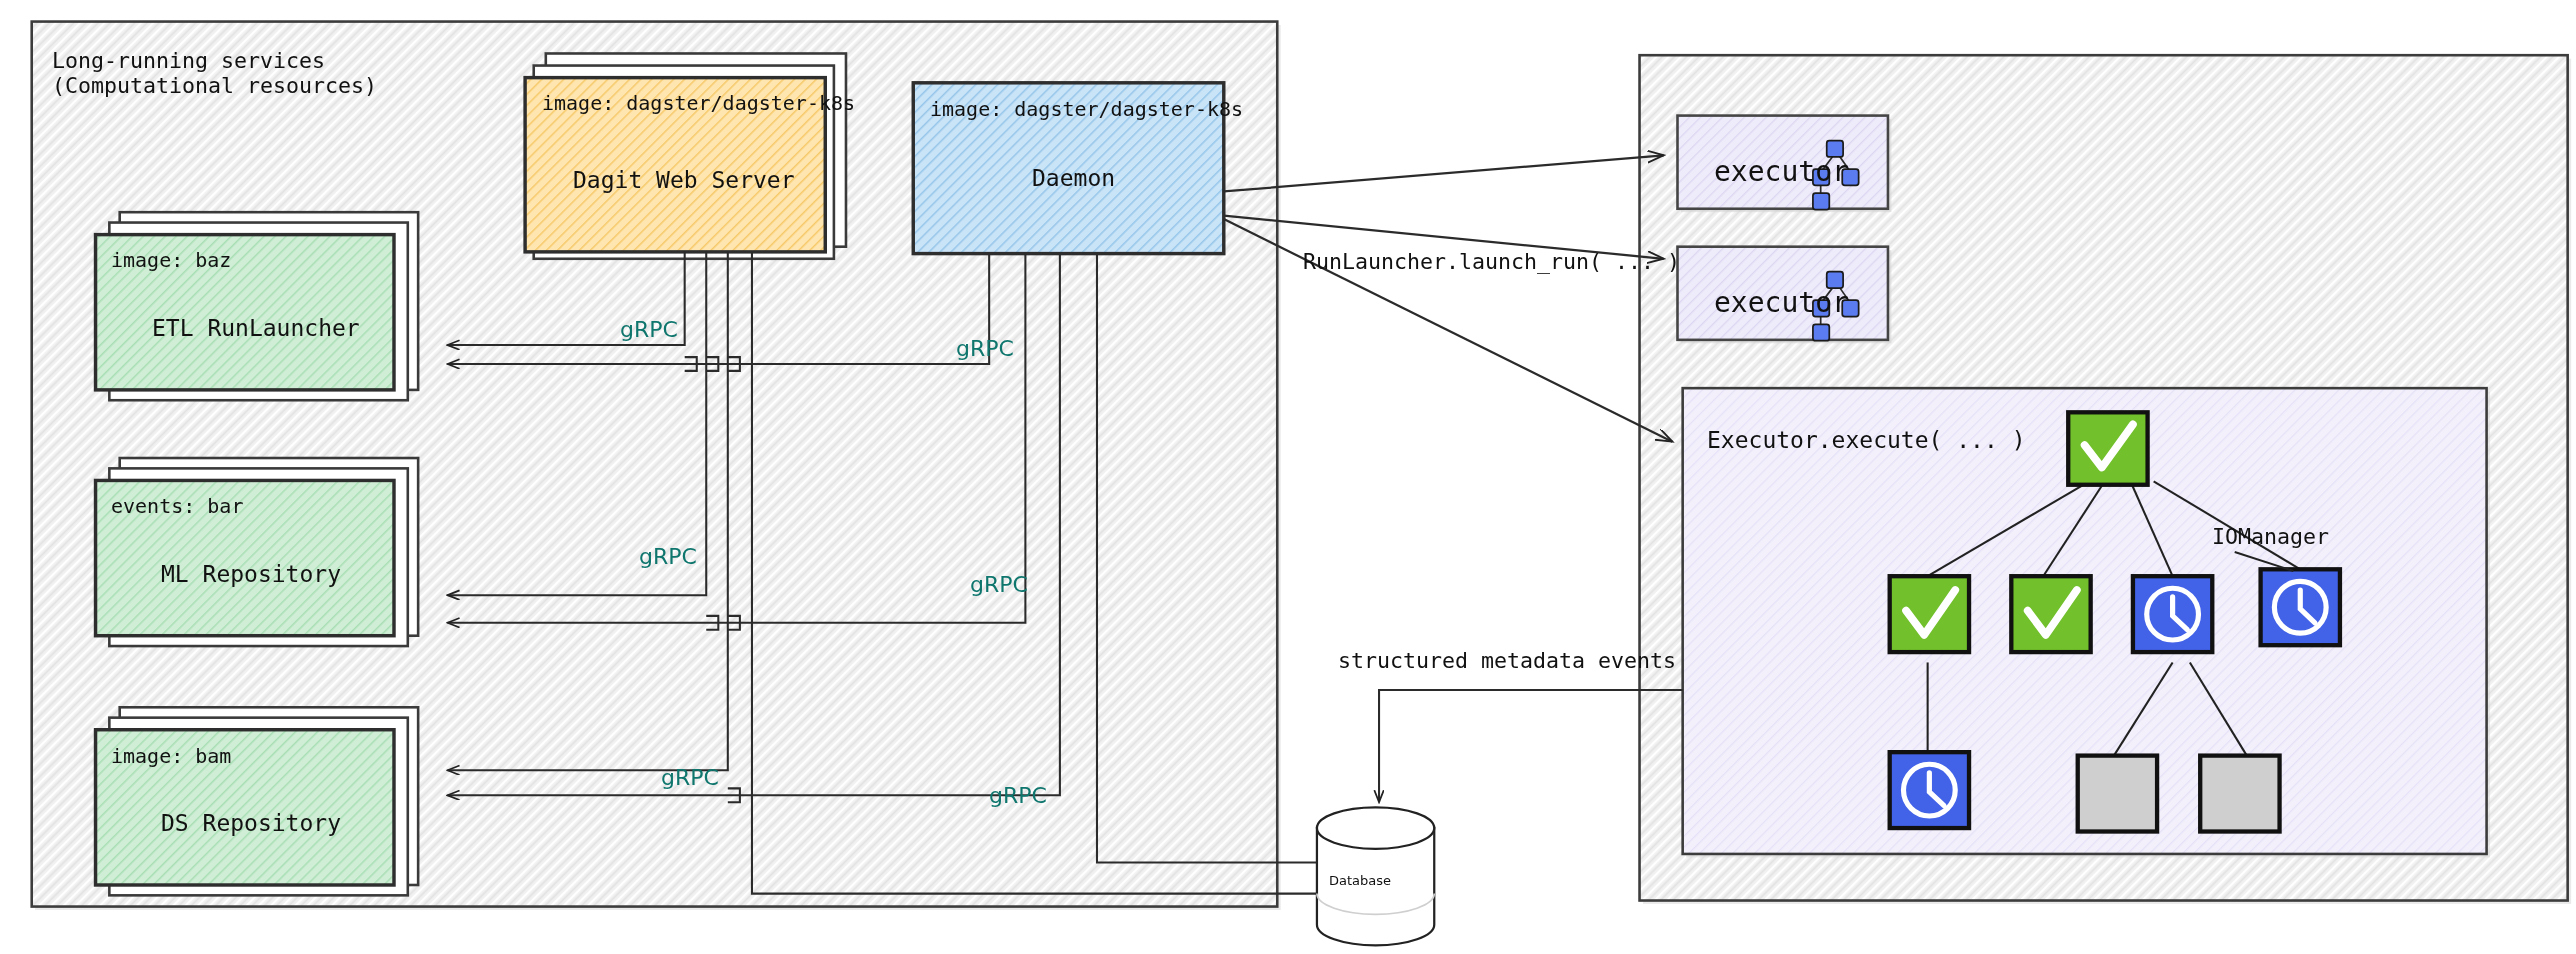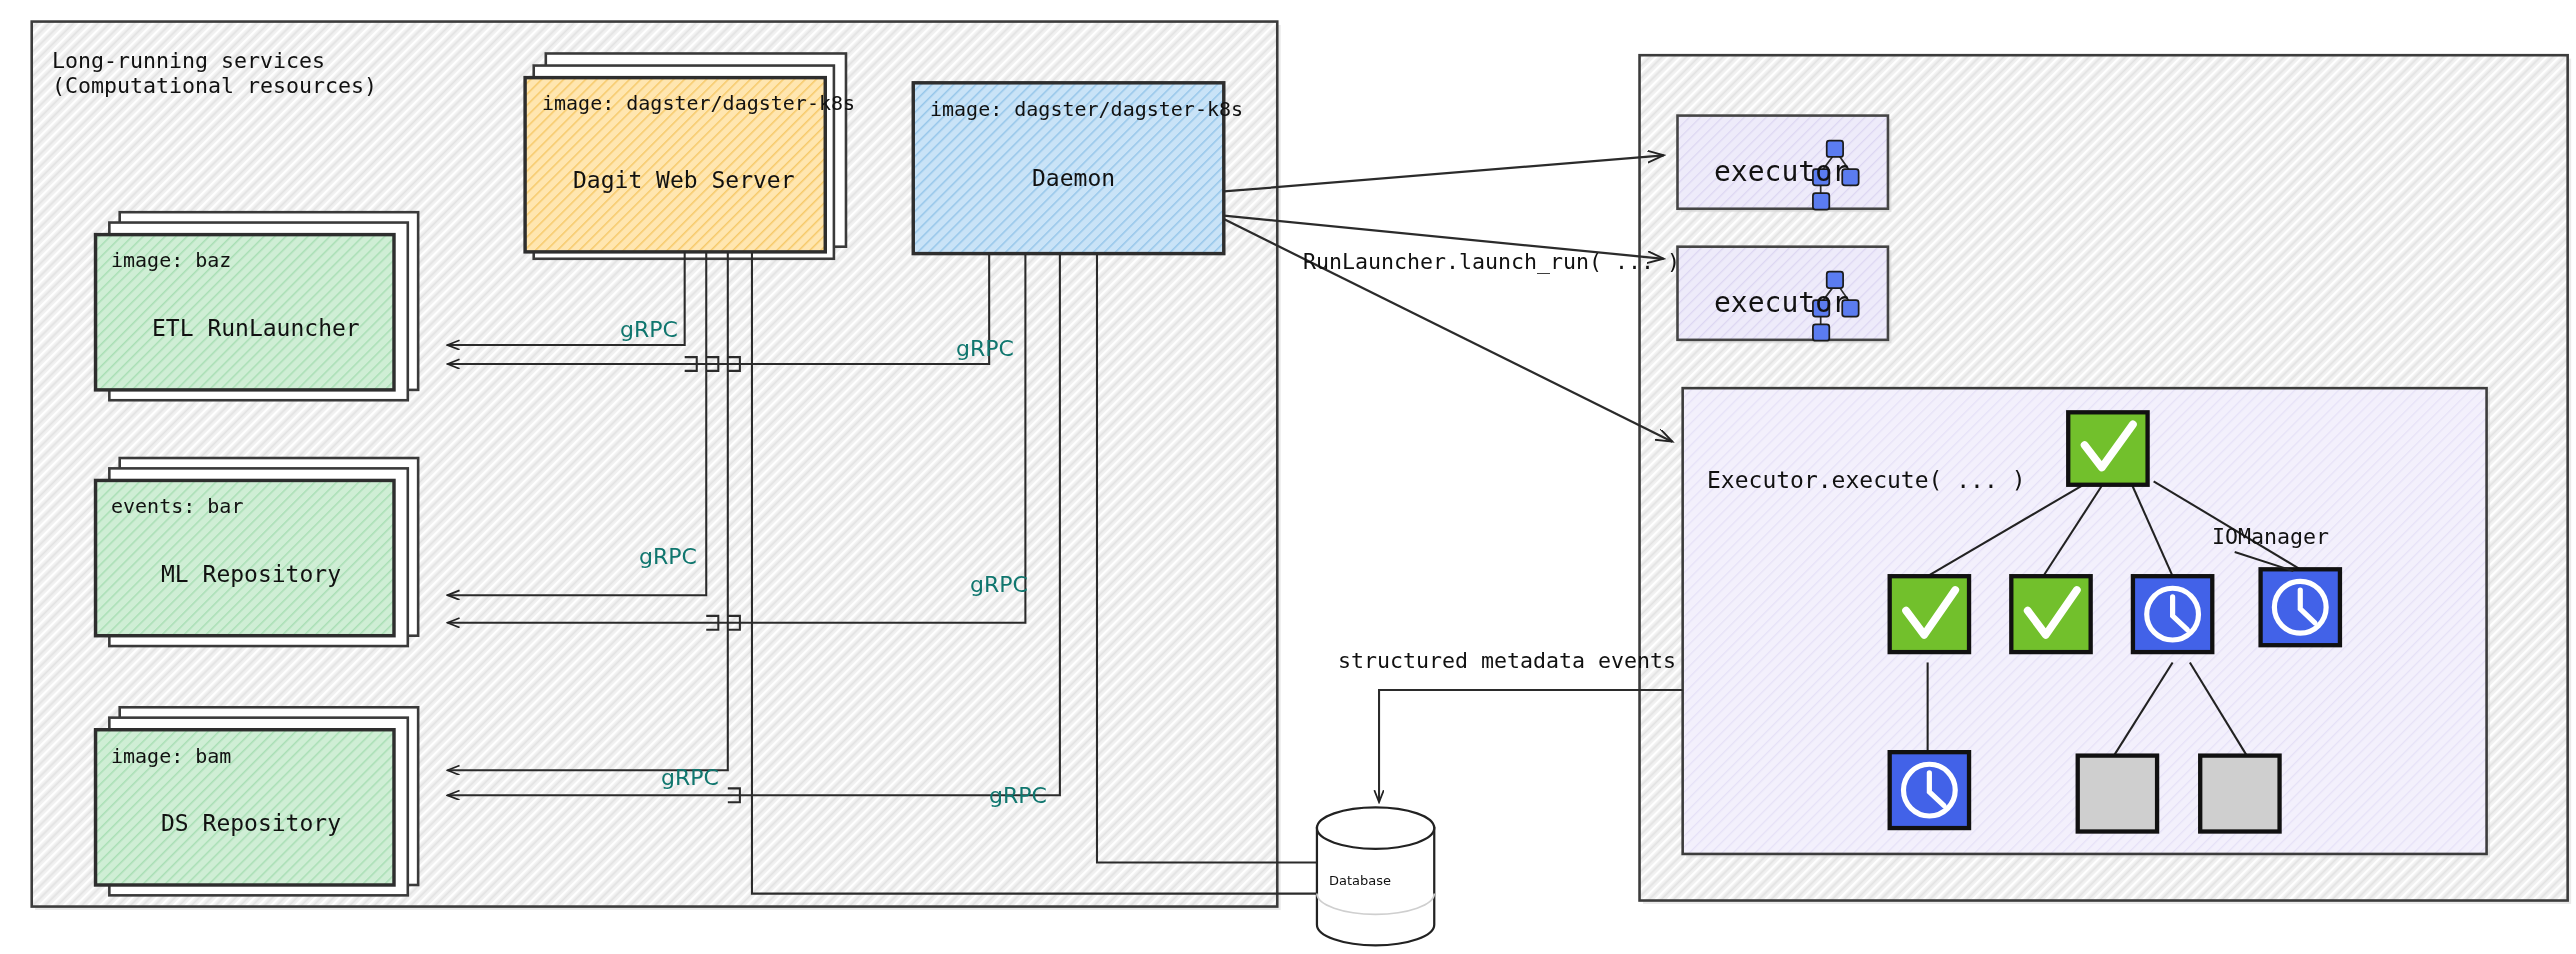--- a/index.html
+++ b/index.html
@@ -253,21 +253,21 @@
 
   <div class="lbl lbl-img" style="left:95px;top:494px;">events: bar</div>
   <div class="lbl lbl-title" style="left:145px;top:560px;">ML Repository</div>
 
   <div class="lbl lbl-img" style="left:95px;top:744px;">image: bam</div>
   <div class="lbl lbl-title" style="left:145px;top:809px;">DS Repository</div>
 
   <div class="lbl lbl-exec" style="left:1698px;top:154px;">executor</div>
   <div class="lbl lbl-exec" style="left:1698px;top:285px;">executor</div>
 
-  <div class="lbl lbl-title" style="left:1691px;top:426px;margin-top:40px;">Executor.execute( ... )</div>
+  <div class="lbl lbl-title" style="left:1691px;top:426px;">Executor.execute( ... )</div>
   <div class="lbl lbl-edge" style="left:2196px;top:523px;">IOManager</div>
 
   <div class="lbl lbl-edge" style="left:1287px;top:204px;margin-top:44px;">RunLauncher.launch_run( ... )</div>
   <div class="lbl lbl-edge" style="left:1322px;top:647px;">structured metadata events</div>
 
   <div class="lbl lbl-grpc" style="left:604px;top:316px;">gRPC</div>
   <div class="lbl lbl-grpc" style="left:940px;top:335px;">gRPC</div>
   <div class="lbl lbl-grpc" style="left:623px;top:543px;">gRPC</div>
   <div class="lbl lbl-grpc" style="left:954px;top:571px;">gRPC</div>
   <div class="lbl lbl-grpc" style="left:645px;top:764px;">gRPC</div>

